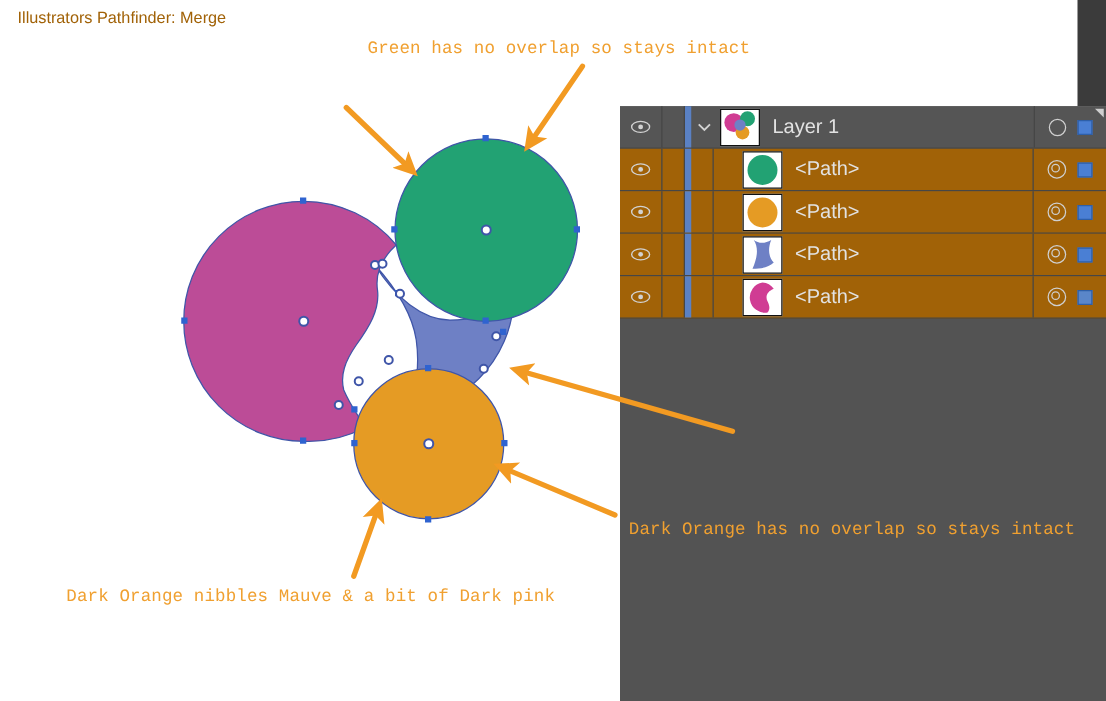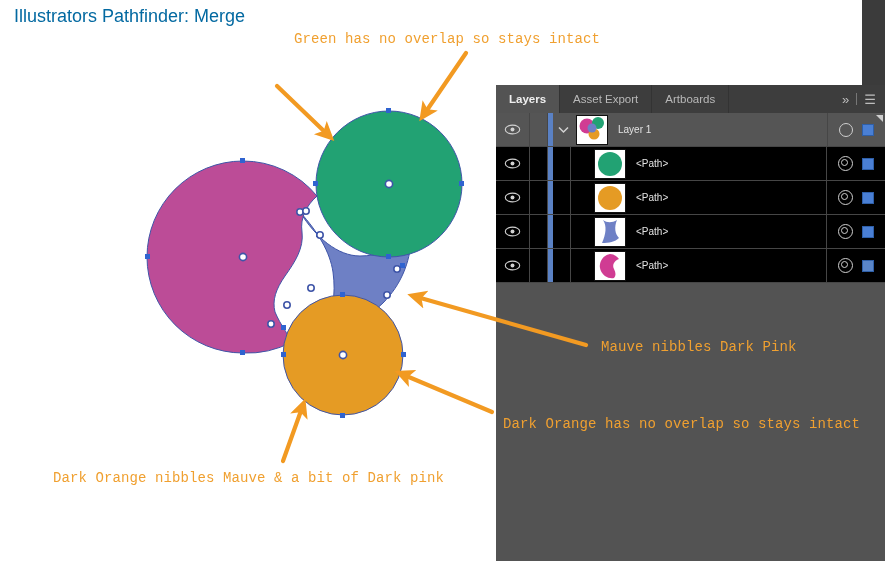--- a/index.html
+++ b/index.html
@@ -23,22 +23,22 @@
   .anno{
     position:absolute;
     color:#F0A030;
     font-size:14px;
     white-space:nowrap;
     letter-spacing:.1px;
     font-family:Liberation Mono, monospace;
   }
   .title{
     position:absolute;
-    color:#0369a1;
-    font-size:18px;
+    color:#a16207;
+    font-size:13px;
     white-space:nowrap;
     font-weight:400;
     text-align:center;
   }
 
   
   #panel{
     position:absolute;left:496px;top:85px;width:389px;height:476px;
     background:#535353;
     color:#d4d4d4;
@@ -64,38 +64,38 @@
   }
   .tabicons .divider{width:1px;height:12px;background:#777;display:inline-block;}
 
   
   #layer-list{position:relative;}
   .lrow{
     position:relative;
     height:33px;
     display:flex;align-items:center;
     border-bottom:1px solid #464646;
-    background:#000000;
+    background:#a16207;
   }
   .lrow.sel{background:#555555;}
   .col-eye{
     width:33px;height:33px;display:flex;align-items:center;justify-content:center;
     border-right:1px solid #464646;flex:0 0 33px;
   }
   .eye{width:17px;height:11px;display:block;}
   .col-pad{width:17px;flex:0 0 17px;height:33px;border-right:1px solid #464646;}
   .col-bar{width:5px;flex:0 0 5px;height:33px;background:#5a81c4;}
   .col-gap{width:17px;flex:0 0 17px;height:33px;border-right:1px solid #464646;}
   .col-disc{width:21px;flex:0 0 21px;display:flex;align-items:center;justify-content:center;}
   .chev{display:block;}
   .thumb{
     width:30px;height:28px;background:#fff;border:1px solid #111;
     margin-left:2px;flex:0 0 30px;overflow:hidden;position:relative;
   }
-  .lname{margin-left:10px;font-size:10px;color:#e2e2e2;flex:1;}
+  .lname{margin-left:10px;font-size:16px;color:#e2e2e2;flex:1;}
   .col-right{
     display:flex;align-items:center;gap:9px;
     padding-right:11px;border-left:1px solid #464646;height:33px;
     padding-left:11px;
   }
   .target-o{width:12px;height:12px;border:1.5px solid #cfcfcf;border-radius:50%;display:block;}
   .target-dbl{width:13px;height:13px;border:1.5px solid #cfcfcf;border-radius:50%;display:block;position:relative;}
   .target-dbl::after{content:"";position:absolute;left:2px;top:2px;width:5px;height:5px;border:1.5px solid #cfcfcf;border-radius:50%;}
   .sw{width:10px;height:10px;background:#4a7fd4;display:block;border:1px solid #2e5fa8;}
   .sw.dim{background:#5a86c9;}
@@ -177,31 +177,20 @@
         <circle cx="287" cy="305" r="3.2" fill="#fff" stroke="#3f55a8" stroke-width="1.6"></circle>
         <circle cx="271" cy="324" r="3.2" fill="#fff" stroke="#3f55a8" stroke-width="1.6"></circle>
         <circle cx="397" cy="269" r="3.2" fill="#fff" stroke="#3f55a8" stroke-width="1.6"></circle>
         <circle cx="387" cy="295" r="3.2" fill="#fff" stroke="#3f55a8" stroke-width="1.6"></circle>
       </g>
     </g>
   </svg>
 
   <div id="panel">
 
-    <div id="panel-tabs">
-      <div class="ptab active">Layers</div>
-      <div class="ptab">Asset Export</div>
-      <div class="ptab">Artboards</div>
-      <div class="ptab spacer"></div>
-      <div class="tabicons">
-        <span>»</span>
-        <span class="divider"></span>
-        <span>☰</span>
-      </div>
-    </div>
 
     <div id="layer-list">
 
       <div class="lrow sel">
         <div class="col-eye">
           <svg class="eye" viewBox="0 0 20 13">
             <ellipse cx="10" cy="6.5" rx="8.5" ry="5.2" fill="none" stroke="#d2d2d2" stroke-width="1.3"></ellipse>
             <circle cx="10" cy="6.5" r="2.3" fill="#d2d2d2"></circle>
           </svg>
         </div>
@@ -339,17 +328,16 @@
 
       <line x1="492" y1="412" x2="404" y2="375"></line>
 
       <line x1="283" y1="461" x2="302" y2="408"></line>
     </g>
   </svg>
 
   <div class="title" style="left:14px;top:6px;">Illustrators Pathfinder: Merge</div>
 
   <div class="anno" style="left:294px;top:31px;">Green has no overlap so stays intact</div>
-  <div class="anno" style="left:601px;top:339px;">Mauve nibbles Dark Pink</div>
   <div class="anno" style="left:53px;top:470px;">Dark Orange nibbles Mauve &amp; a bit of Dark pink</div>
   <div class="anno" style="left:503px;top:416px;">Dark Orange has no overlap so stays intact</div>
 
 </div>
 
 </body></html>

